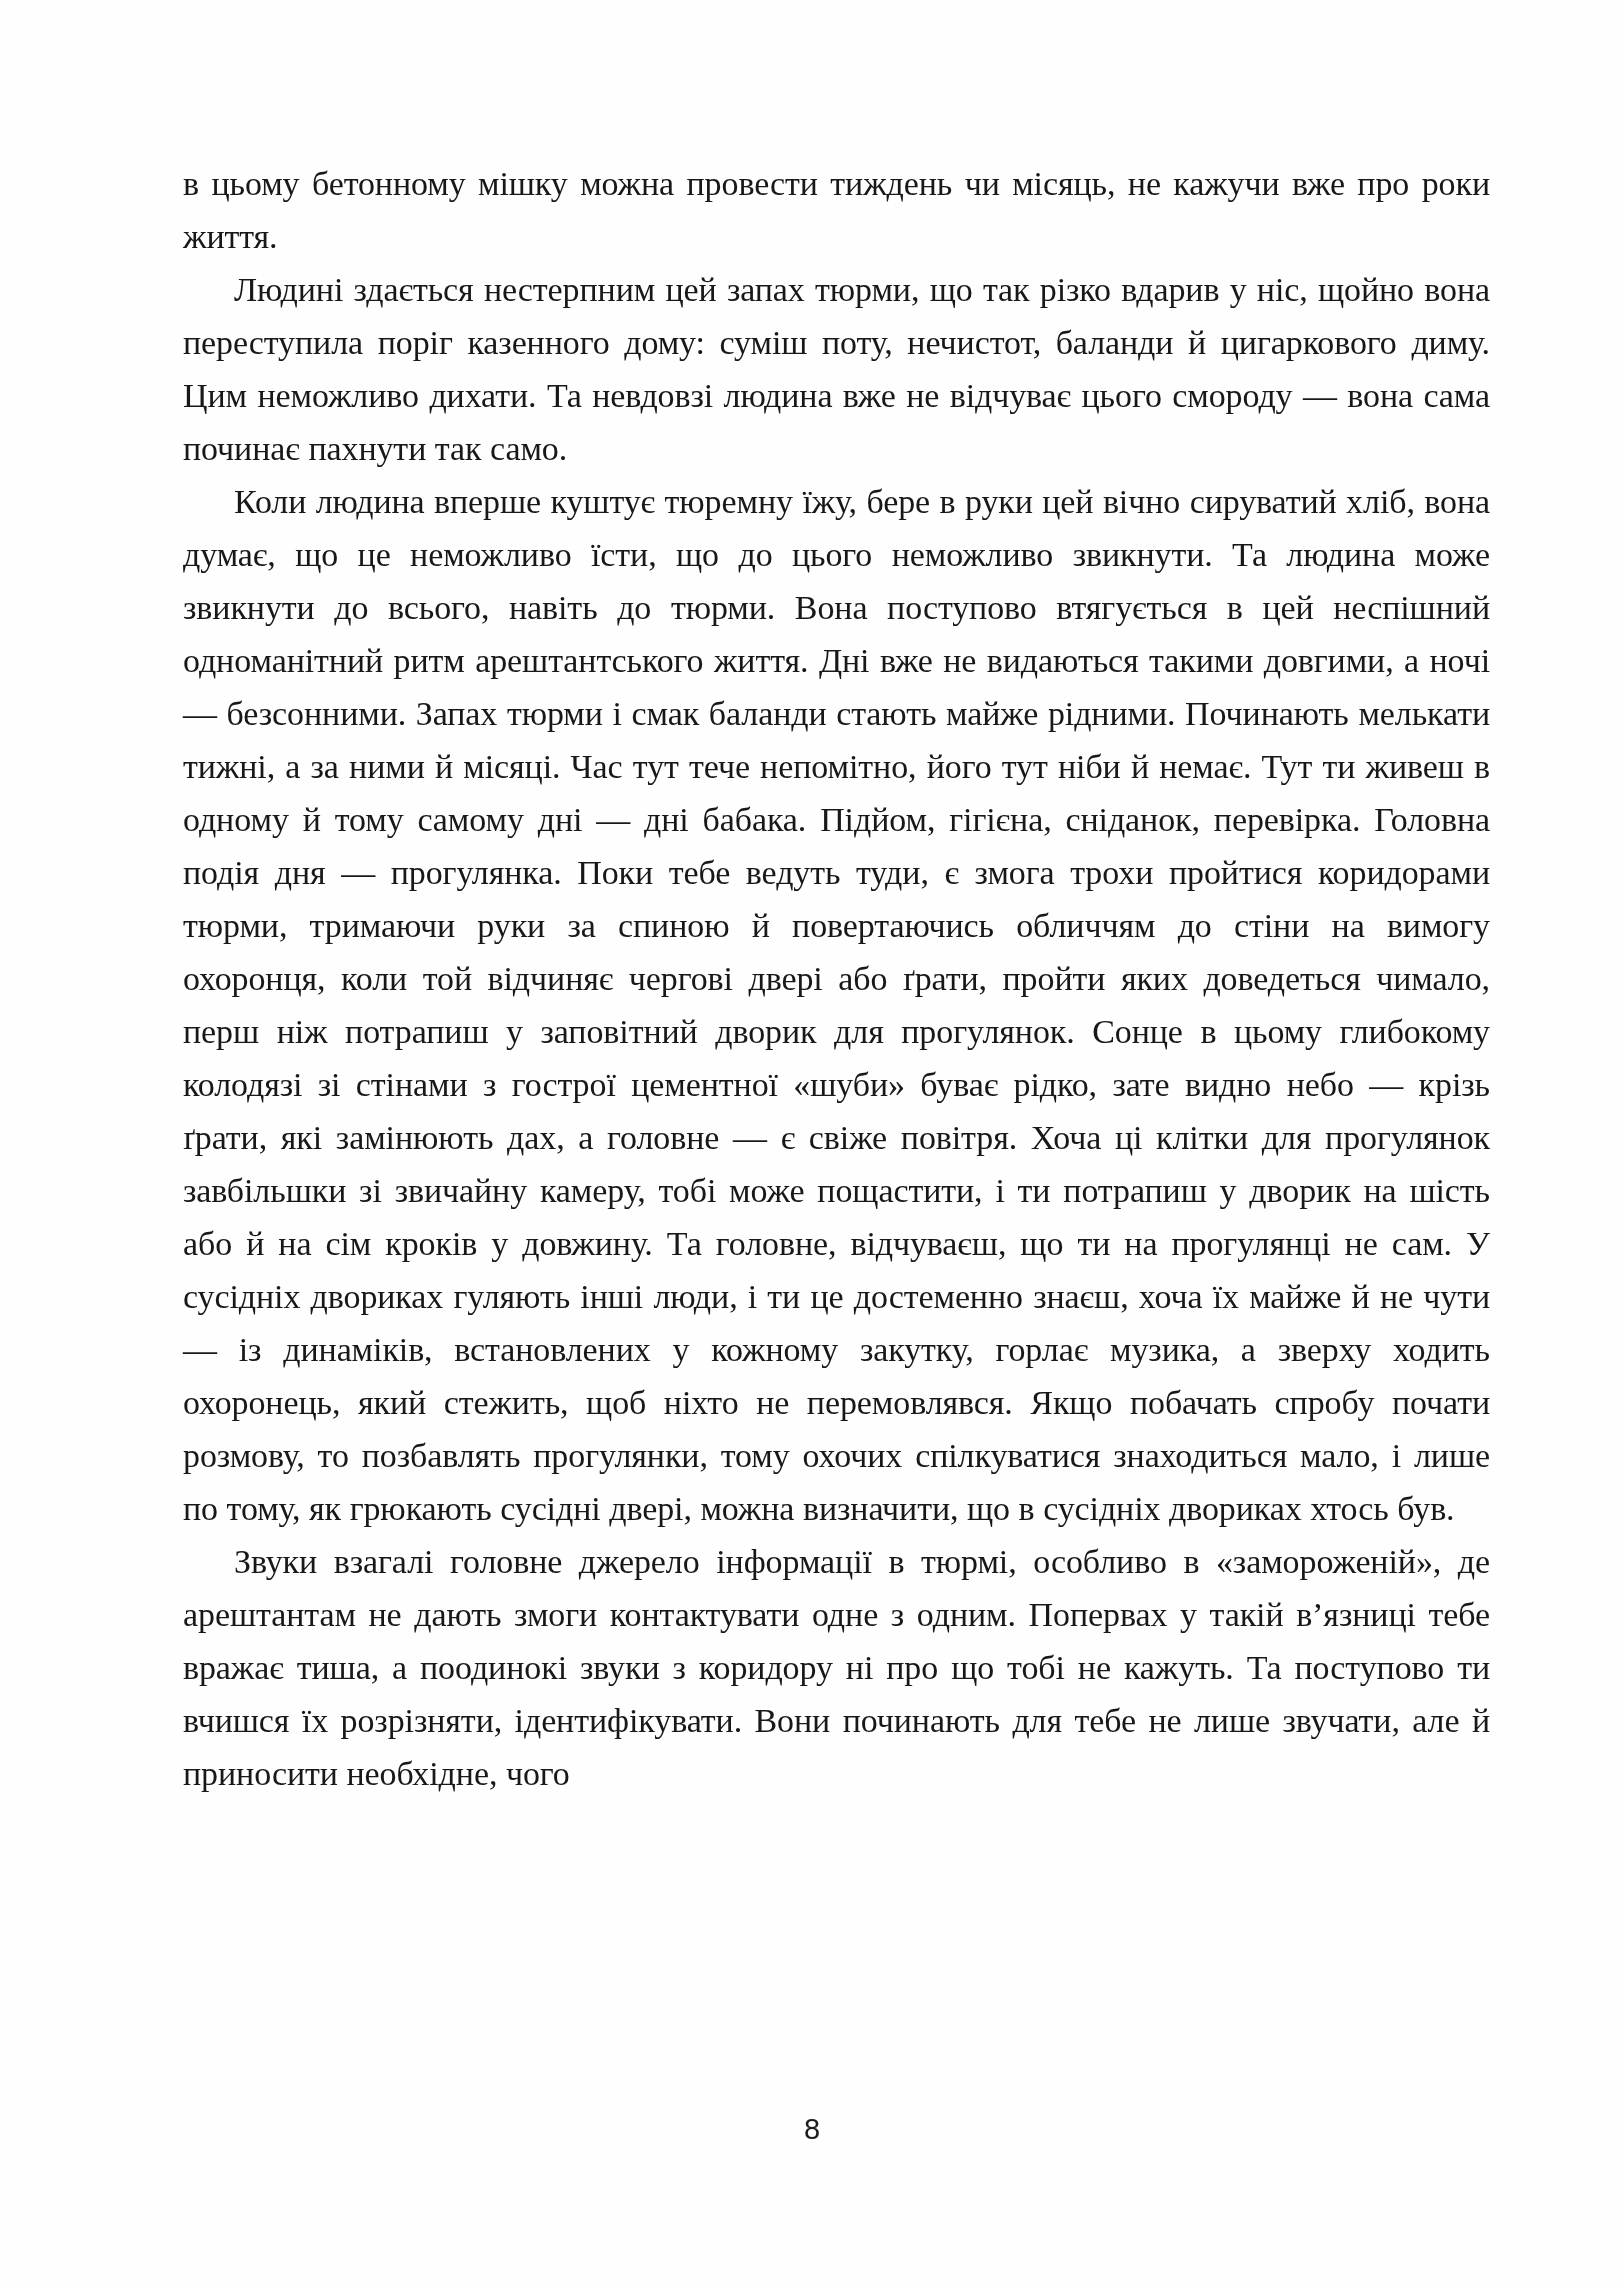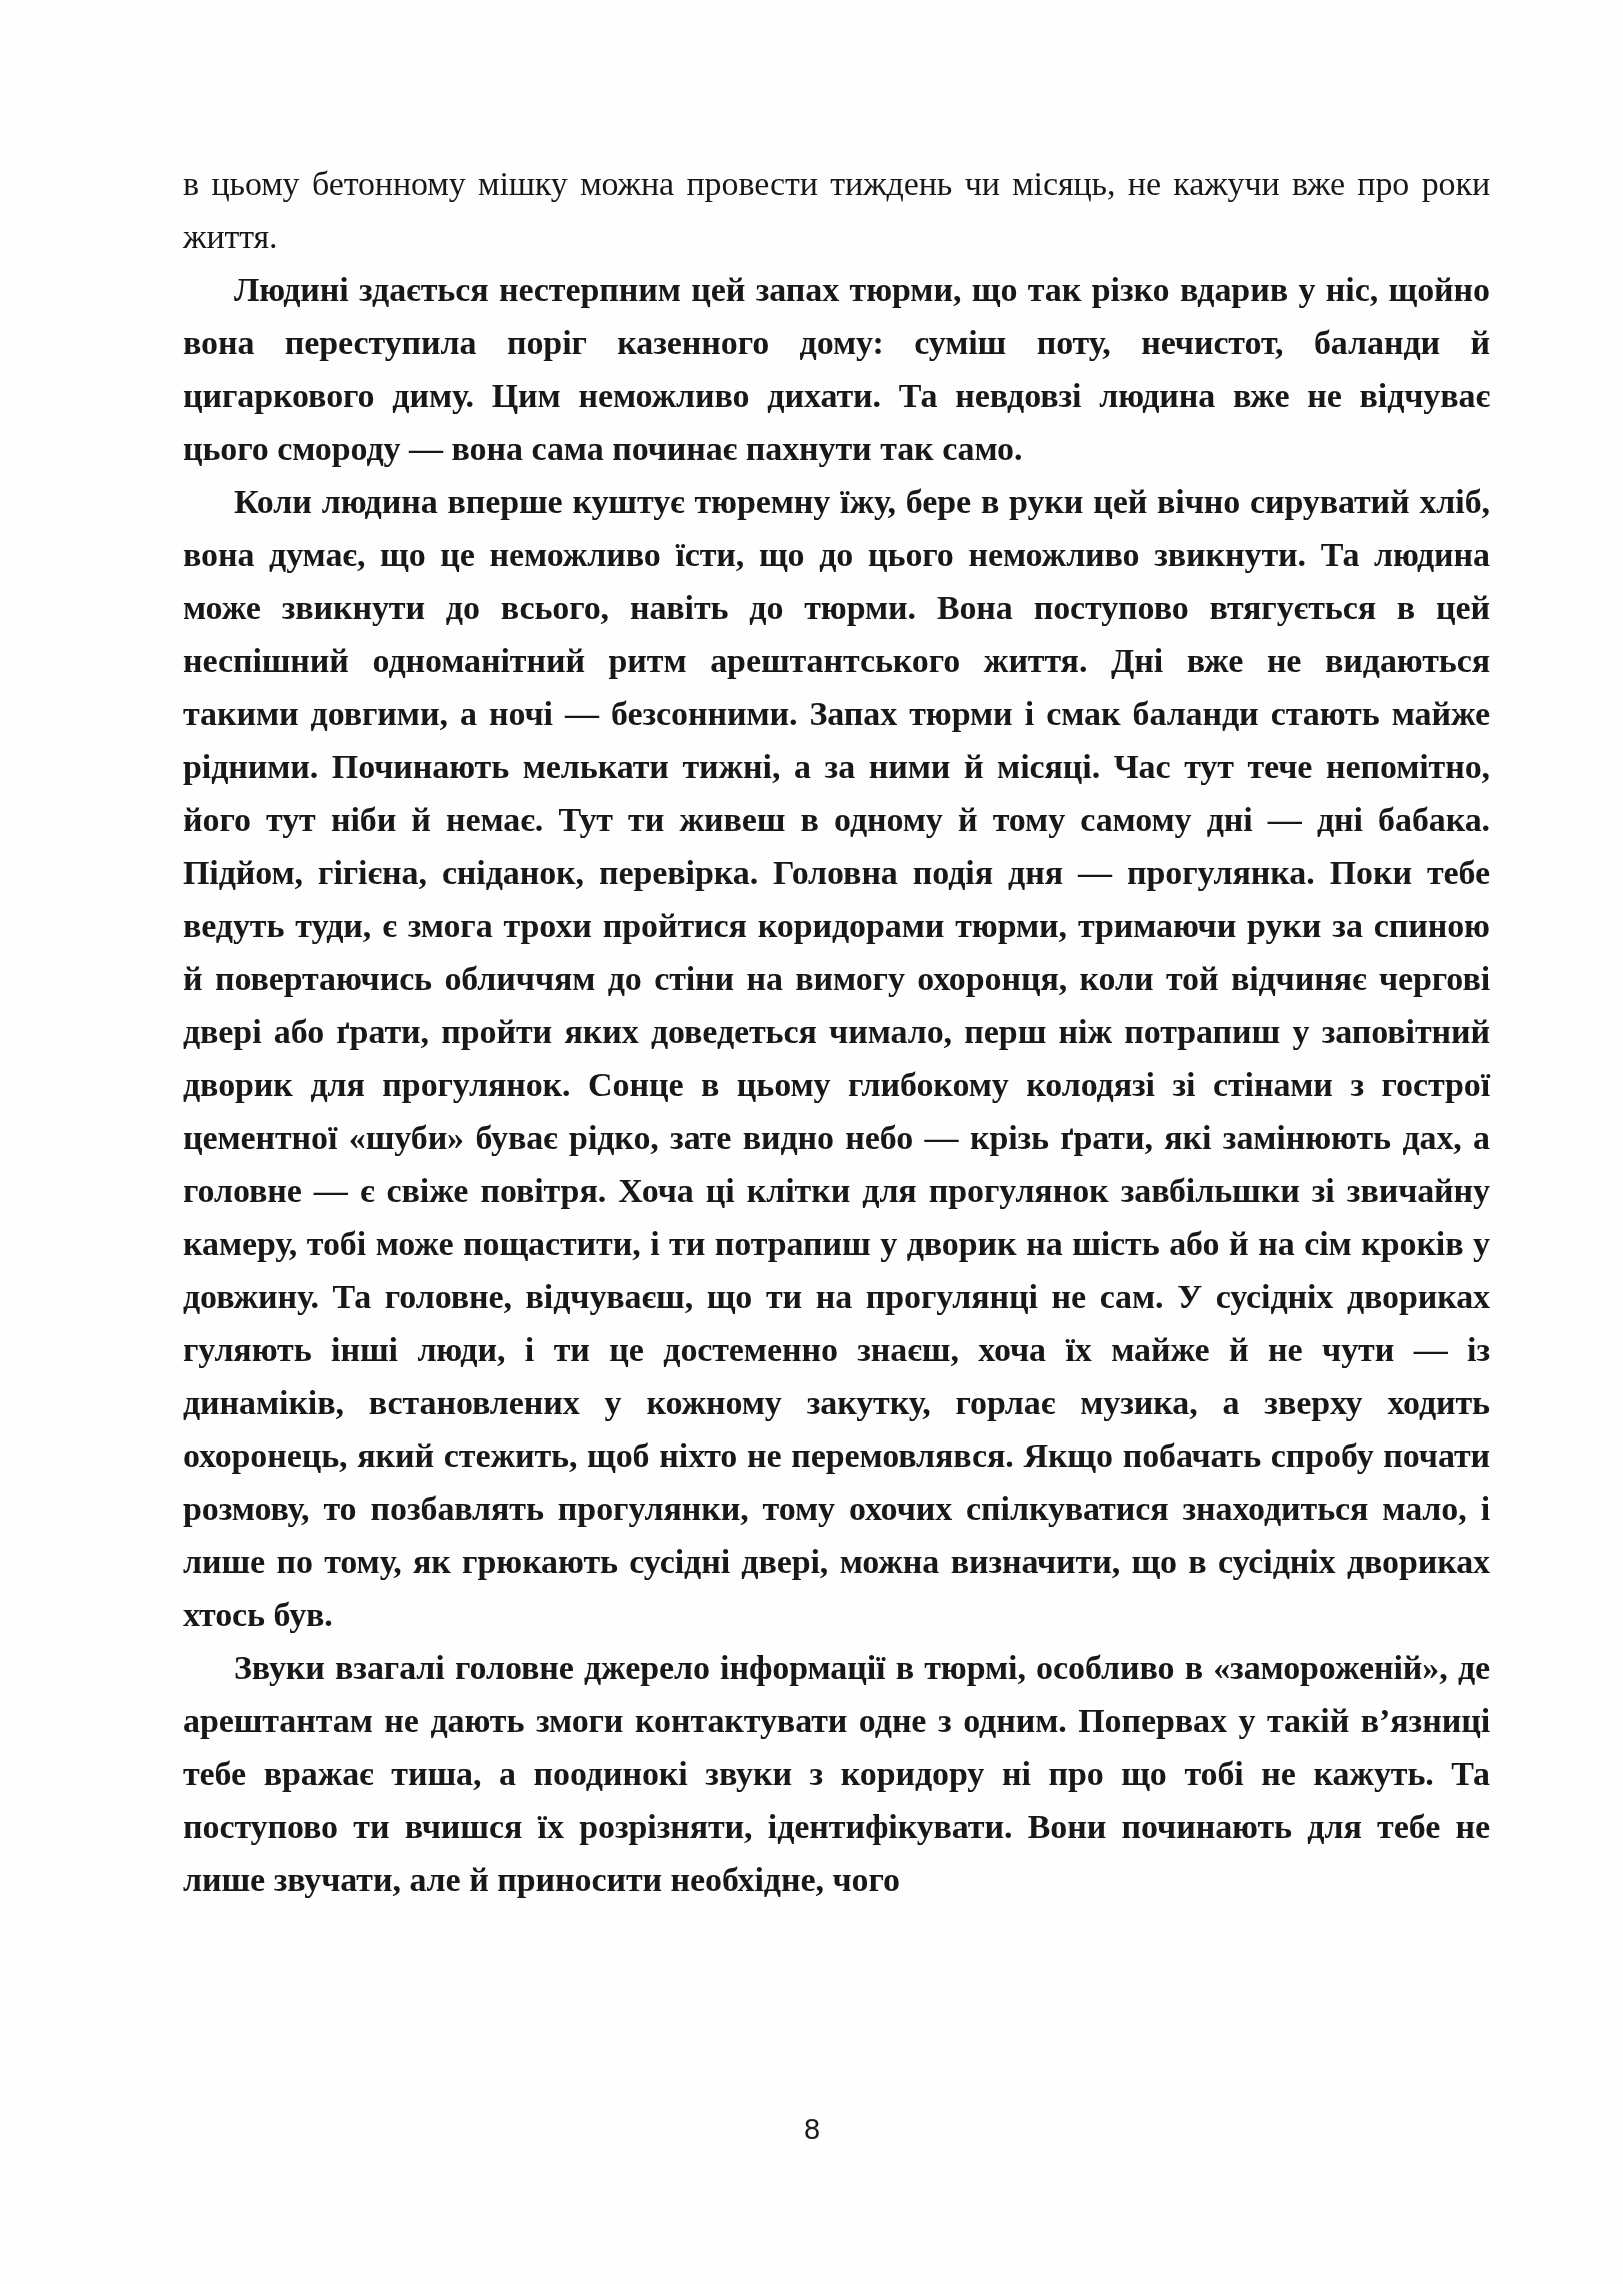--- a/index.html
+++ b/index.html
@@ -42,21 +42,20 @@
     line-height: 53px;
     letter-spacing: -0.1px;
     word-spacing: 0.2px;
     color: #181818;
     -moz-font-feature-settings: "liga";
     hyphens: manual;
   }
 
   .para.indent {
     text-indent: 51px;
-    font-weight: bold;
   }
 
   .para.cont {
     text-indent: 0;
   }
 
   
 
   .folio {
     position: absolute;

